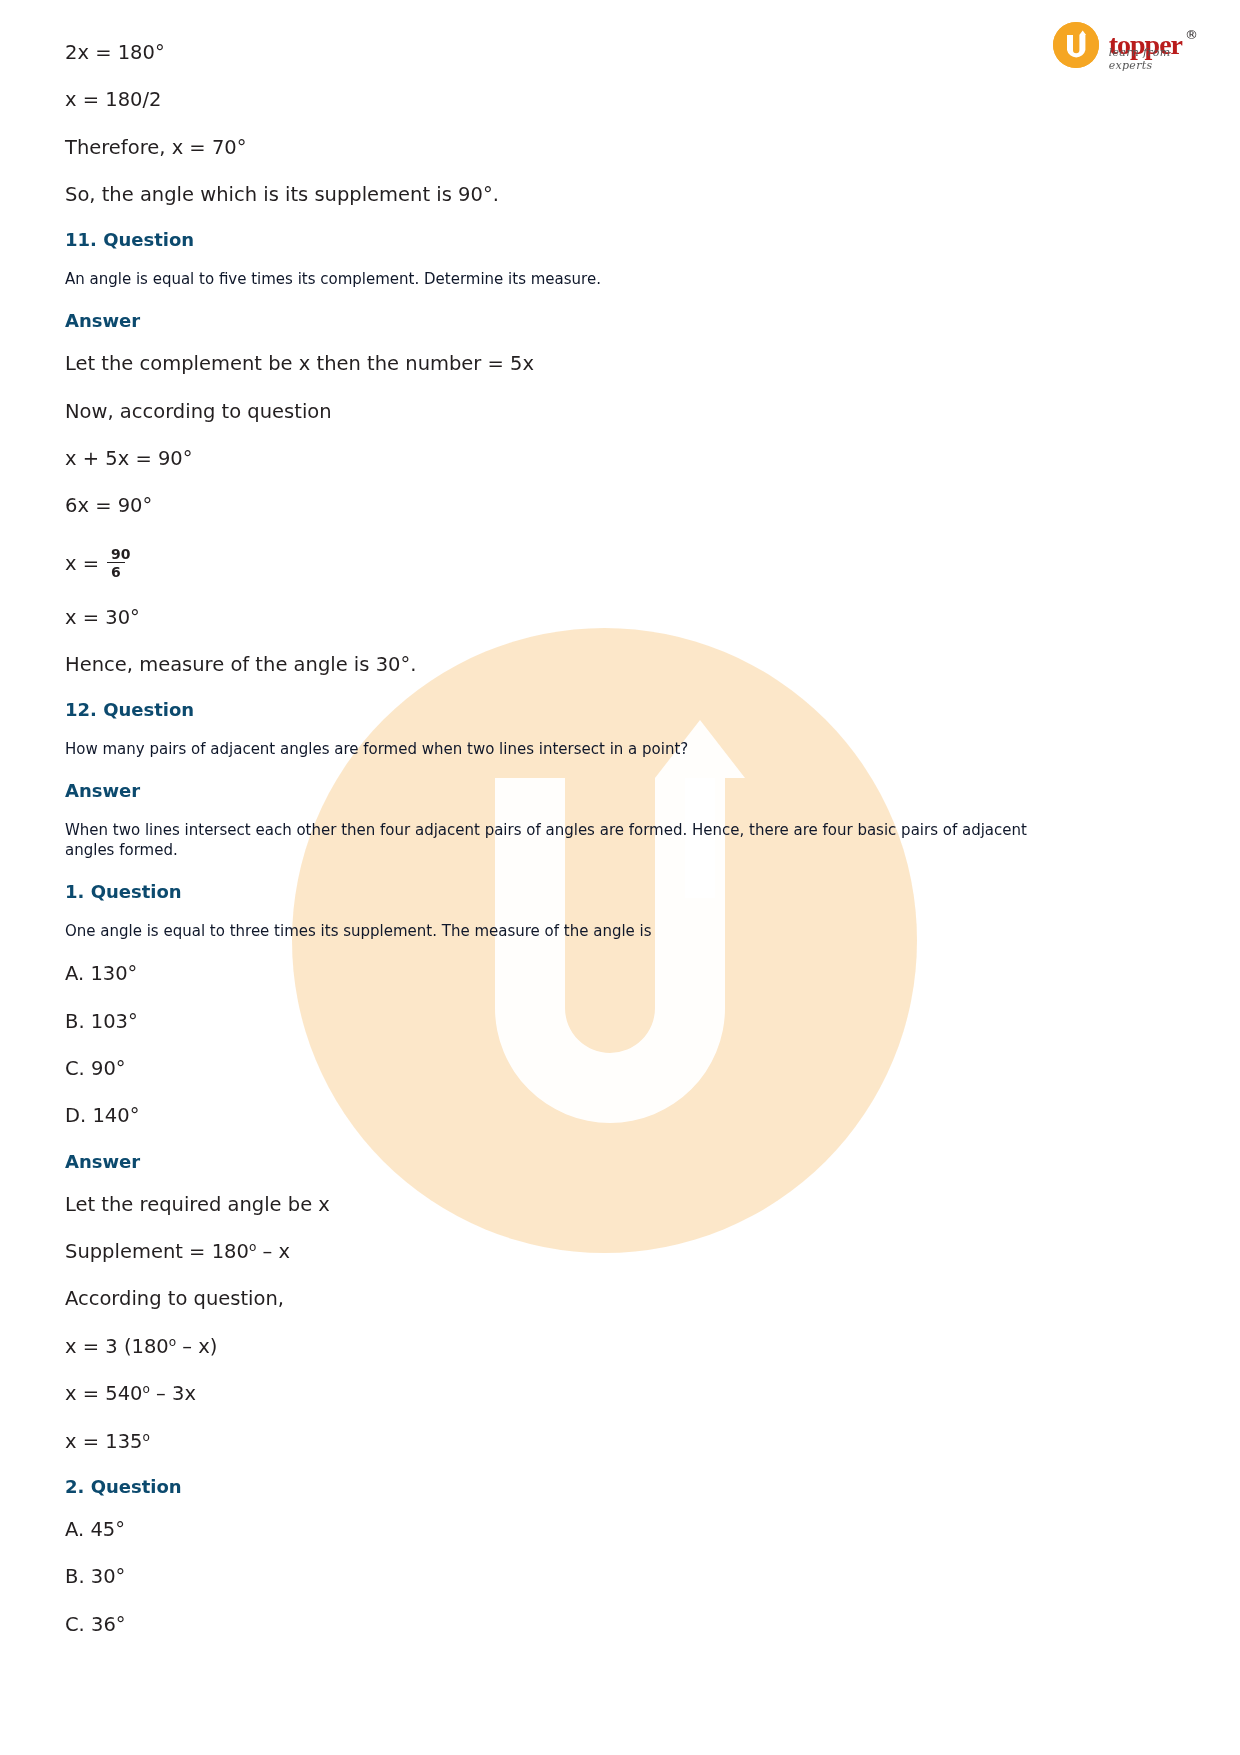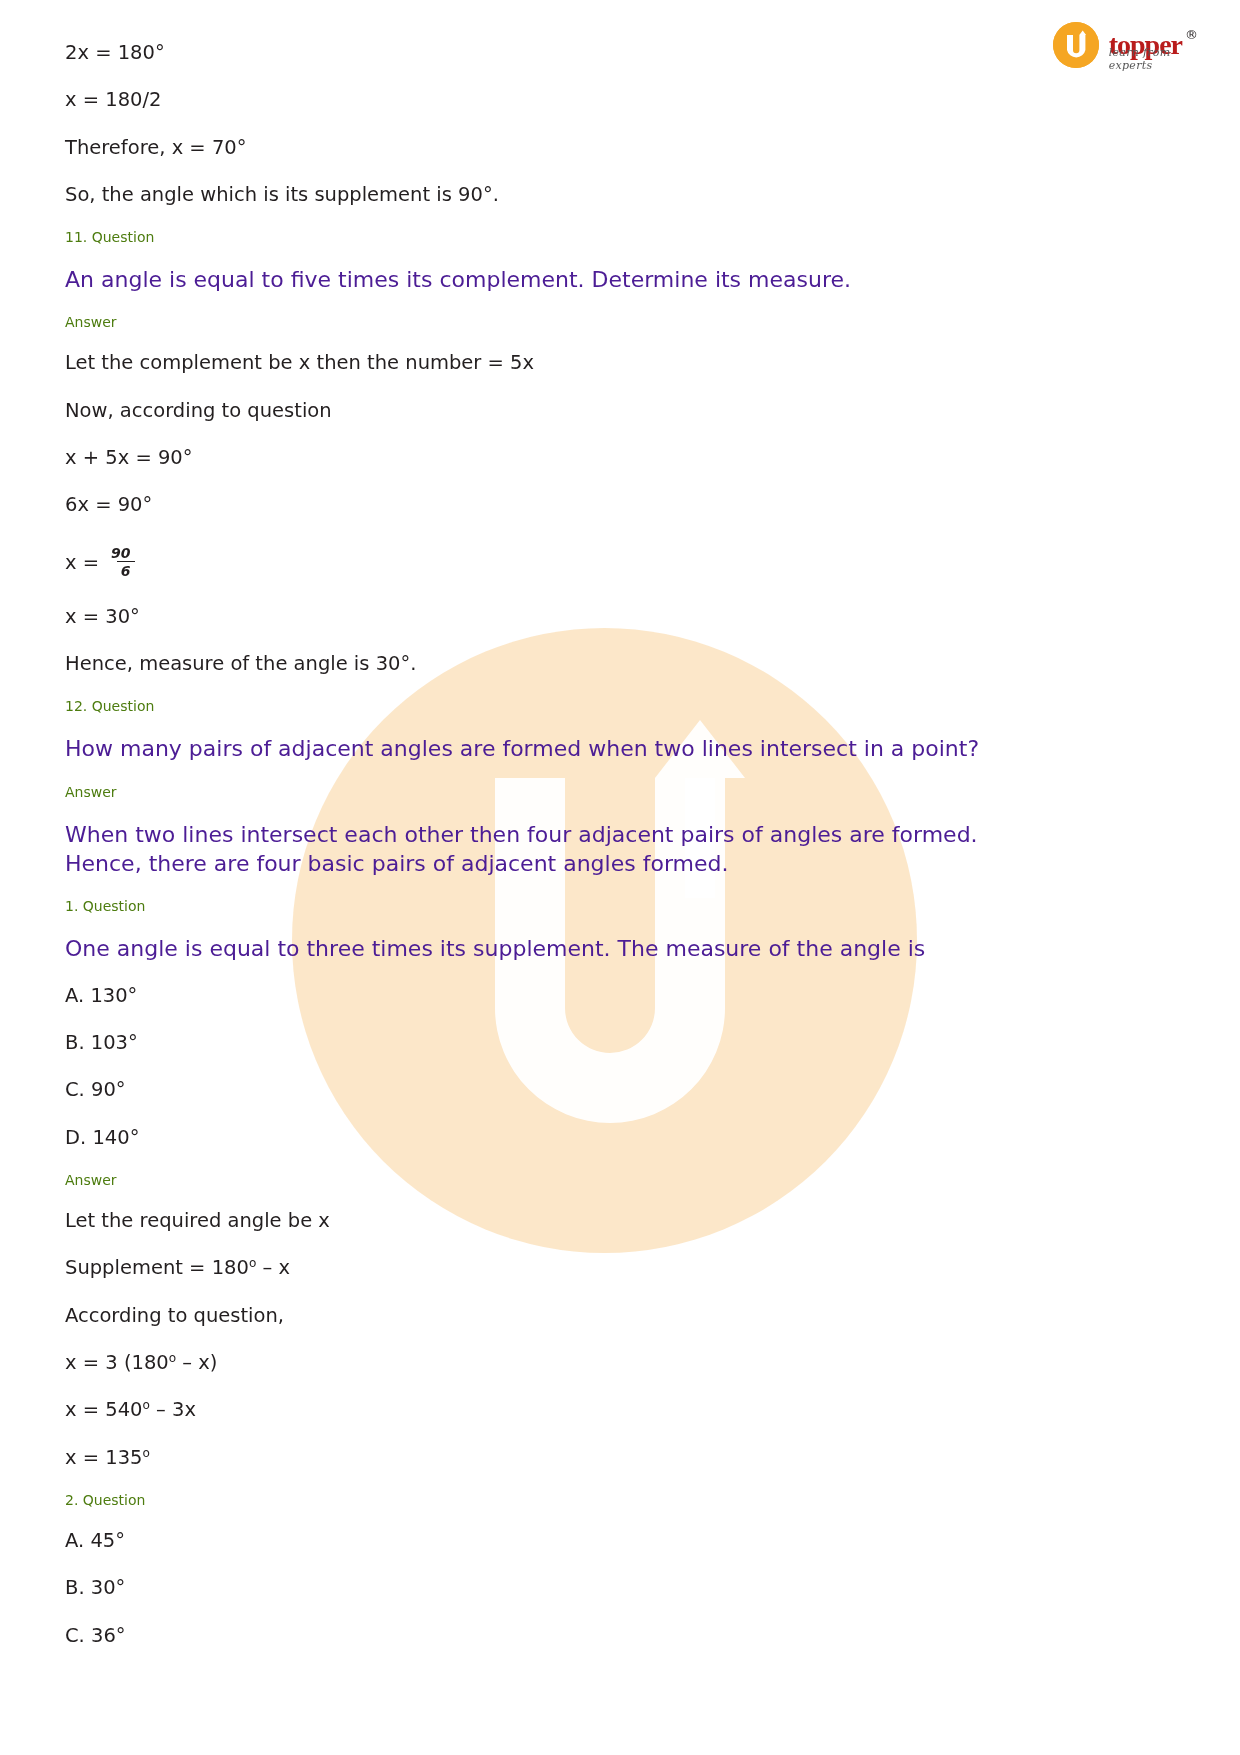--- a/index.html
+++ b/index.html
@@ -99,53 +99,52 @@
     z-index: 2;
     width: 980px;
   }
   .line {
     font-size: 19.5px;
     line-height: 1.3;
     margin: 0 0 22px 0;
     color: #231f20;
   }
   .heading {
-    font-size: 14px;
-    font-weight: 400;
+    font-size: 18px;
+    font-weight: 700;
     margin: 0 0 20px 0;
-    color: #4d7c0f;
+    color: #0c4a6e;
   }
   .para {
-    font-size: 22px;
+    font-size: 15px;
     line-height: 1.32;
     margin: 0 0 20px 0;
-    color: #4c1d95;
+    color: #0f172a;
     max-width: 975px;
   }
   .opt {
     font-size: 19.5px;
     line-height: 1.3;
     margin: 0 0 22px 0;
   }
   .frac-line {
     display: flex;
     align-items: center;
     font-size: 19.5px;
     margin: 0 0 18px 0;
     height: 46px;
   }
   .frac {
     display: inline-flex;
     flex-direction: column;
-    align-items: flex-end;
+    align-items: flex-start;
     margin-left: 8px;
     line-height: 1;
     position: relative;
     top: -1px;
-    font-style: italic;
   }
   .frac .num {
     font-size: 14px;
     font-weight: 700;
     padding: 0 4px 1px 4px;
   }
   .frac .den {
     font-size: 14px;
     font-weight: 700;
     padding: 2px 4px 0 4px;

